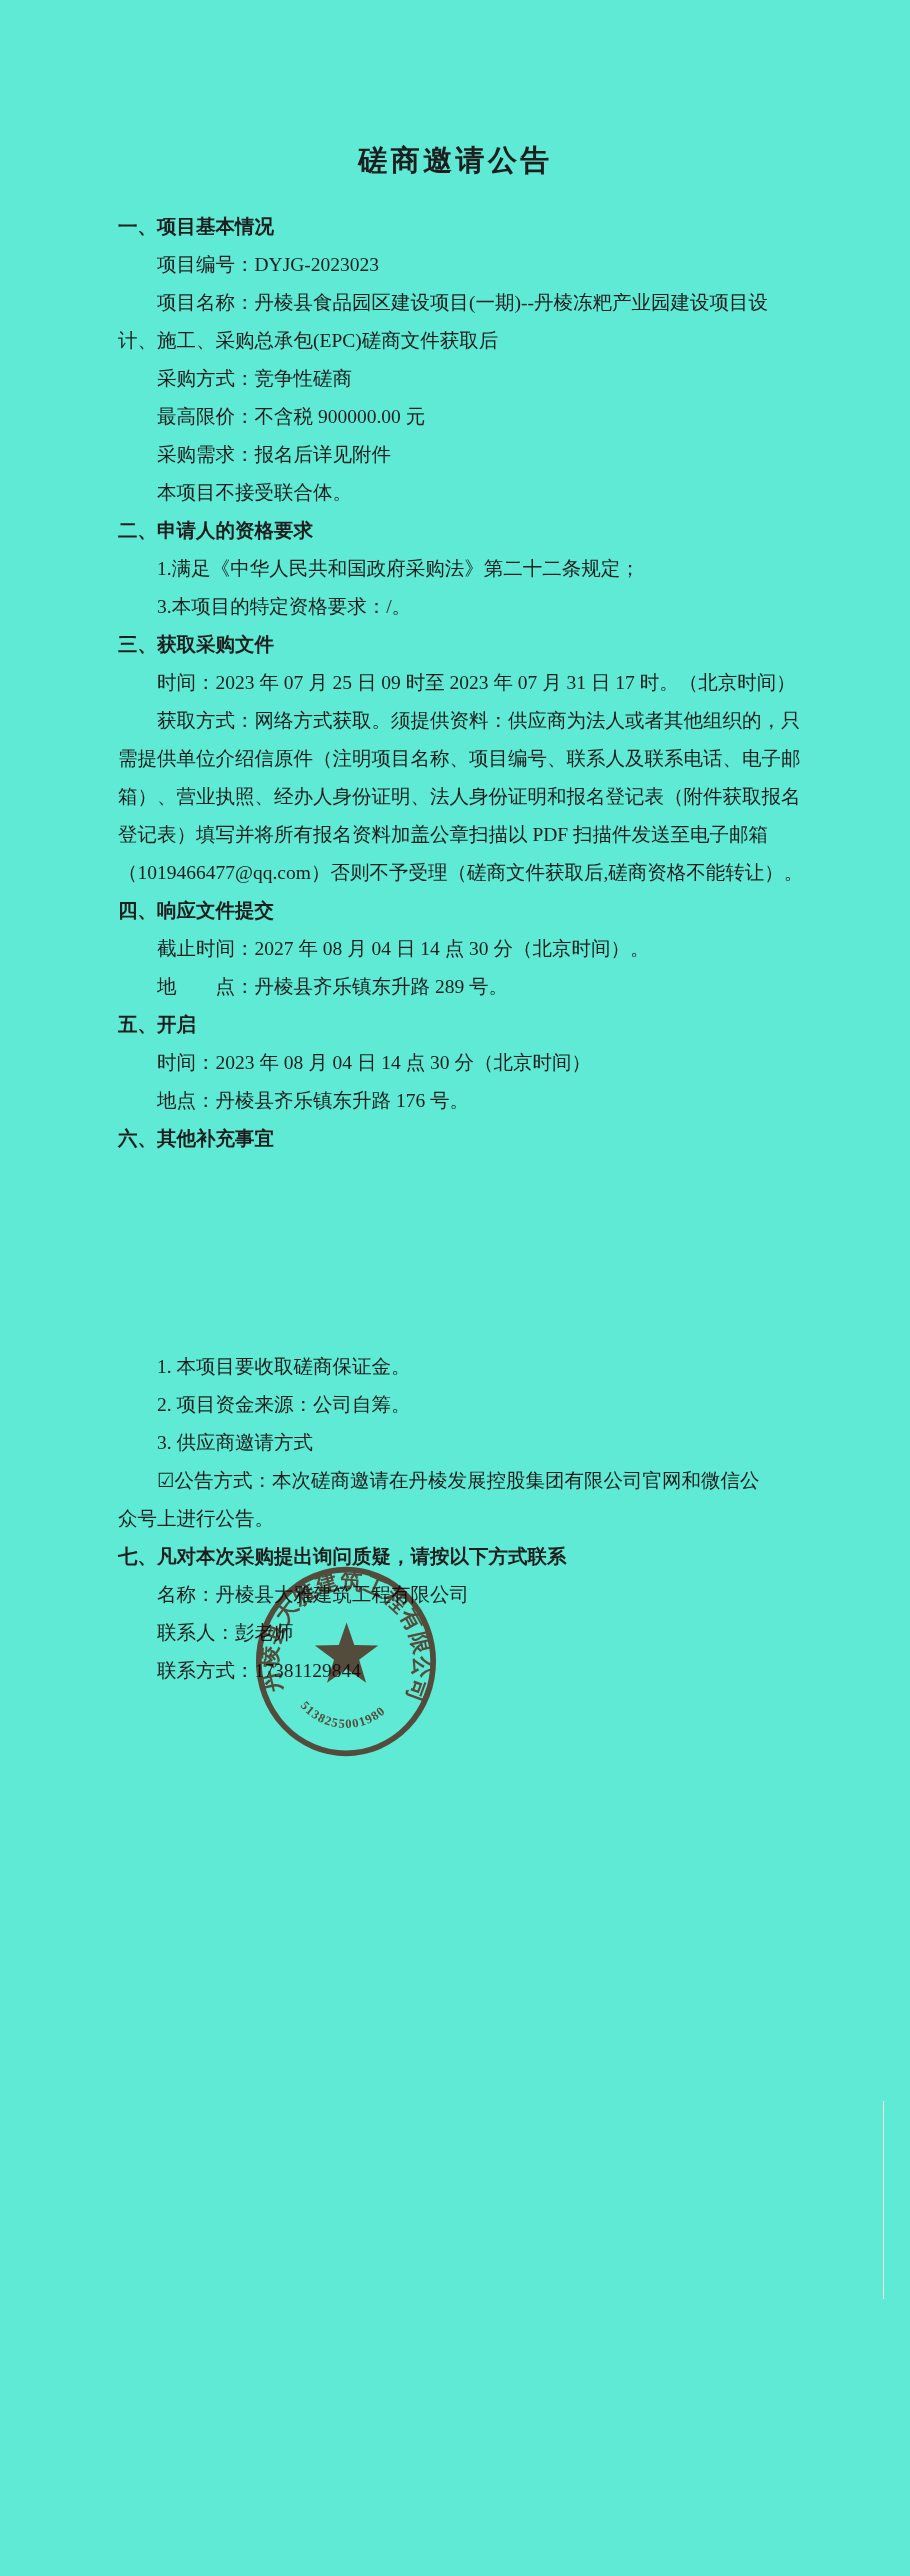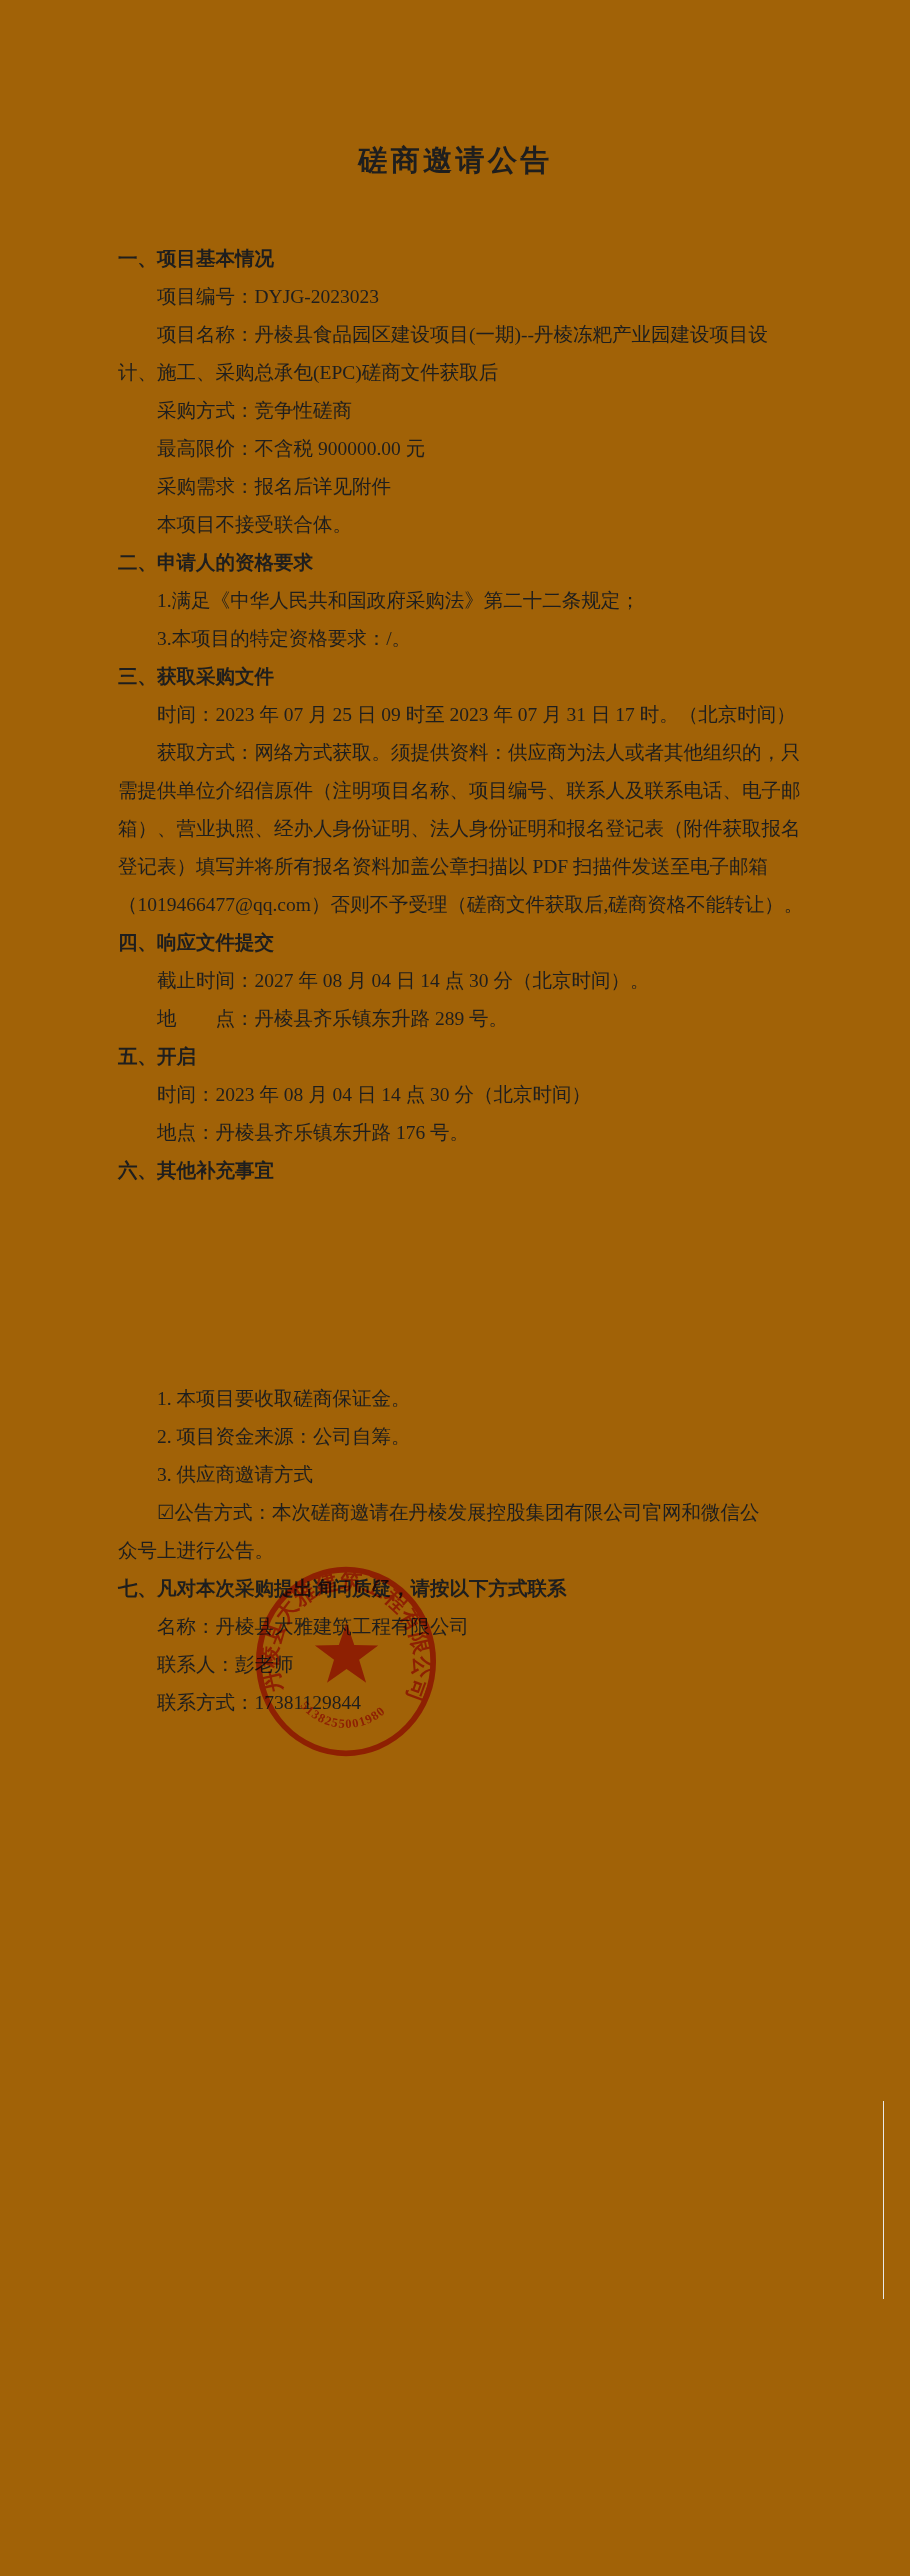--- a/index.html
+++ b/index.html
@@ -14,21 +14,21 @@
   }
   .title {
     padding-top: 142px;
     text-align: center;
     font-size: 29px;
     line-height: 36px;
     font-weight: bold;
     letter-spacing: 3.4px;
   }
   .content {
-    margin-top: 62px;
+    margin-top: 30px;
     padding-left: 118px;
     padding-right: 40px;
   }
   .line {
     height: 38px;
     line-height: 38px;
     font-size: 19.5px;
     white-space: nowrap;
   }
   .line.heading { font-weight: bold; }
@@ -53,21 +53,21 @@
     left: 883px;
     top: 2101px;
     width: 1.1px;
     height: 198px;
     background: #e9e9e9;
   }
 </style>
 </head>
 <body>
 
-<div class="page" style="background: #a16207; color: rgb(30, 30, 30);">
+<div class="page" style="background: #5eead4; color: rgb(30, 30, 30);">
 
   <div class="title">磋商邀请公告</div>
 
   <div class="content" id="doc-lines">
       <div class="line heading">一、项目基本情况</div>
       <div class="line indent">项目编号：DYJG-2023023</div>
       <div class="line indent">项目名称：丹棱县食品园区建设项目(一期)--丹棱冻粑产业园建设项目设</div>
       <div class="line flush">计、施工、采购总承包(EPC)磋商文件获取后</div>
       <div class="line indent">采购方式：竞争性磋商</div>
       <div class="line indent">最高限价：不含税 900000.00 元</div>

